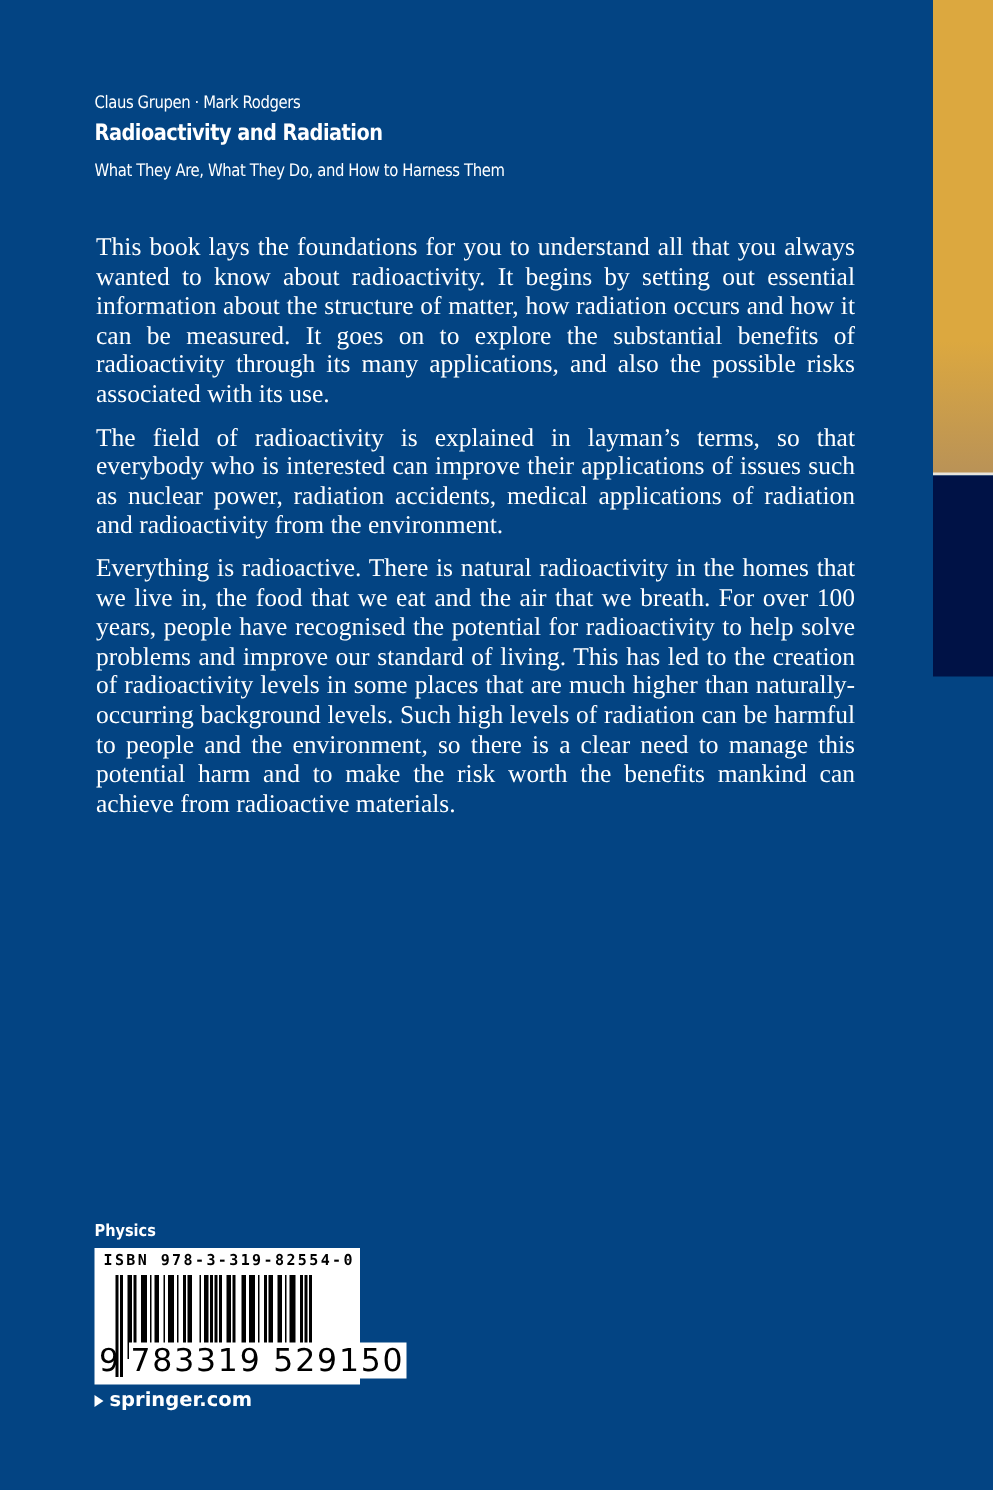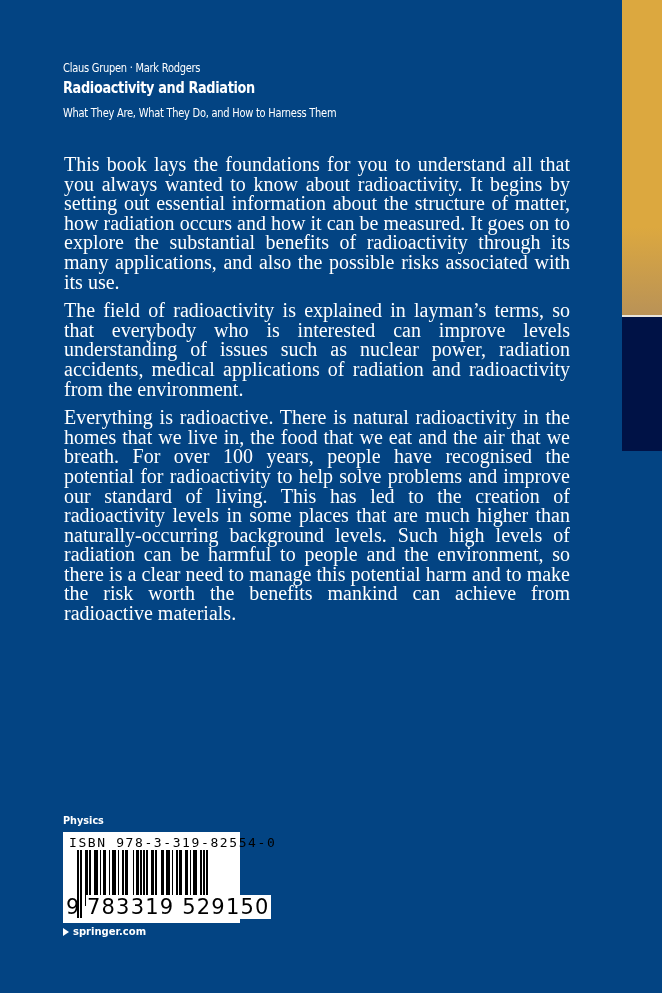--- a/index.html
+++ b/index.html
@@ -31,76 +31,77 @@
       font-family: "DejaVu Sans", sans-serif; font-size: 15px; font-weight: bold;
       letter-spacing: -0.4px; transform: scaleX(0.86); transform-origin: left;
     }
     .subtitle {
       position: absolute; left: 63px; top: 106px;
       font-family: "DejaVu Sans", sans-serif; font-size: 11.5px;
       letter-spacing: -0.3px; transform: scaleX(0.86); transform-origin: left;
     }
     .blurb {
       position: absolute; left: 64px; top: 155px; width: 506px;
-      font-family: "Liberation Serif", serif; font-size: 20px; line-height: 19.6px;
+      font-family: "Liberation Serif", serif; font-size: 17px; line-height: 19.6px;
       text-align: justify;
     }
     .blurb p { margin: 0 0 9px 0; }
     .category {
       position: absolute; left: 63px; top: 814px;
       font-family: "DejaVu Sans", sans-serif; font-size: 11px; font-weight: bold;
       transform: scaleX(0.88); transform-origin: left;
     }
     .barcode-box {
       position: absolute; left: 63px; top: 832px; width: 177px; height: 91px;
       background: #ffffff; color: #000;
     }
     .isbn-text {
       position: absolute; left: 6px; top: 3px; width: 166px;
-      font-family: "DejaVu Sans Mono", monospace; font-size: 13px; letter-spacing: 1.6px;
+      font-family: "DejaVu Sans Mono", monospace; font-size: 10px; letter-spacing: 1.6px;
       white-space: nowrap;
+      font-weight: bold;
     }
     .bars {
       position: absolute; left: 14px; top: 18px; height: 70px;
       display: flex; align-items: flex-start;
     }
     .bars span { display: block; height: 56px; background: #000; }
     .bars span.g { height: 68px; }
     .bars span.w { background: transparent; }
     .ean-digits {
       position: absolute; left: 3px; top: 63px;
       font-family: "DejaVu Sans", sans-serif; font-size: 21px; line-height: 24px;
       white-space: nowrap;
     }
     .ean-first { position: absolute; left: 0; }
     .ean-rest { position: absolute; left: 20px; letter-spacing: 1.2px; background: #fff; padding: 0 1px; }
     .springer {
       position: absolute; left: 63px; top: 926px;
-      font-family: "DejaVu Sans", sans-serif; font-size: 10px; font-weight: bold;
+      font-family: "DejaVu Sans", sans-serif; font-size: 13px; font-weight: bold;
       display: flex; align-items: center; gap: 4px;
     }
     .springer .arrow {
       width: 0; height: 0; border-left: 6px solid #fff;
       border-top: 4px solid transparent; border-bottom: 4px solid transparent;
     }
   </style>
 </head>
 <body>
 
 <div class="gold-stripe"></div>
 <div class="stripe-line"></div>
 <div class="navy-stripe"></div>
 
 <div class="authors">Claus Grupen · Mark Rodgers</div>
 <div class="title">Radioactivity and Radiation</div>
 <div class="subtitle">What They Are, What They Do, and How to Harness Them</div>
 
 <div class="blurb">
   <p>This book lays the foundations for you to understand all that you always wanted to know about radioactivity. It begins by setting out essential information about the structure of matter, how radiation occurs and how it can be measured. It goes on to explore the substantial benefits of radioactivity through its many applications, and also the possible risks associated with its use.</p>
-  <p>The field of radioactivity is explained in layman’s terms, so that everybody who is interested can improve levels understanding of issues such as nuclear power, radiation accidents, medical applications of radiation and radioactivity from the environment.</p>
+  <p>The field of radioactivity is explained in layman’s terms, so that everybody who is interested can improve their applications of issues such as nuclear power, radiation accidents, medical applications of radiation and radioactivity from the environment.</p>
   <p>Everything is radioactive. There is natural radioactivity in the homes that we live in, the food that we eat and the air that we breath. For over 100 years, people have recognised the potential for radioactivity to help solve problems and improve our standard of living. This has led to the creation of radioactivity levels in some places that are much higher than naturally-occurring background levels. Such high levels of radiation can be harmful to people and the environment, so there is a clear need to manage this potential harm and to make the risk worth the benefits mankind can achieve from radioactive materials.</p>
 </div>
 
 <div class="category">Physics</div>
 
 <div class="barcode-box">
   <div class="isbn-text">ISBN 978-3-319-82554-0</div>
   <div class="bars">
     <span class="g" style="width:1.5px"></span>
       <span class="w" style="width:1.5px"></span>

